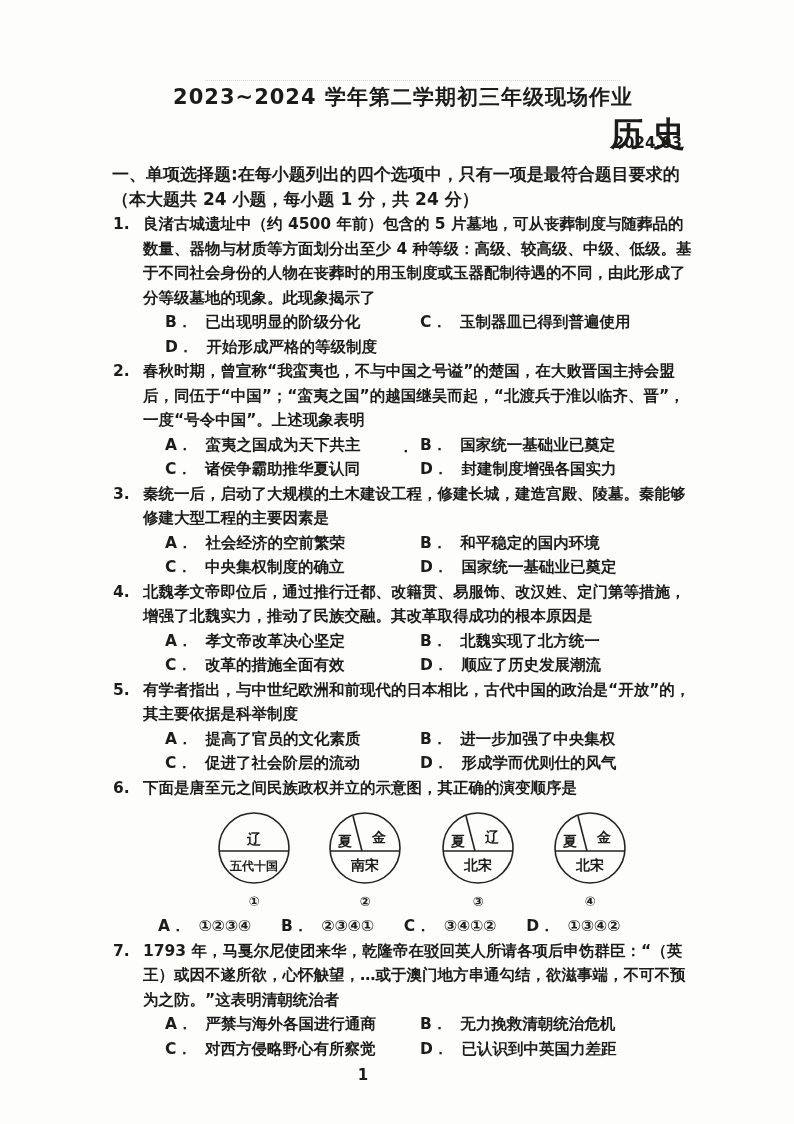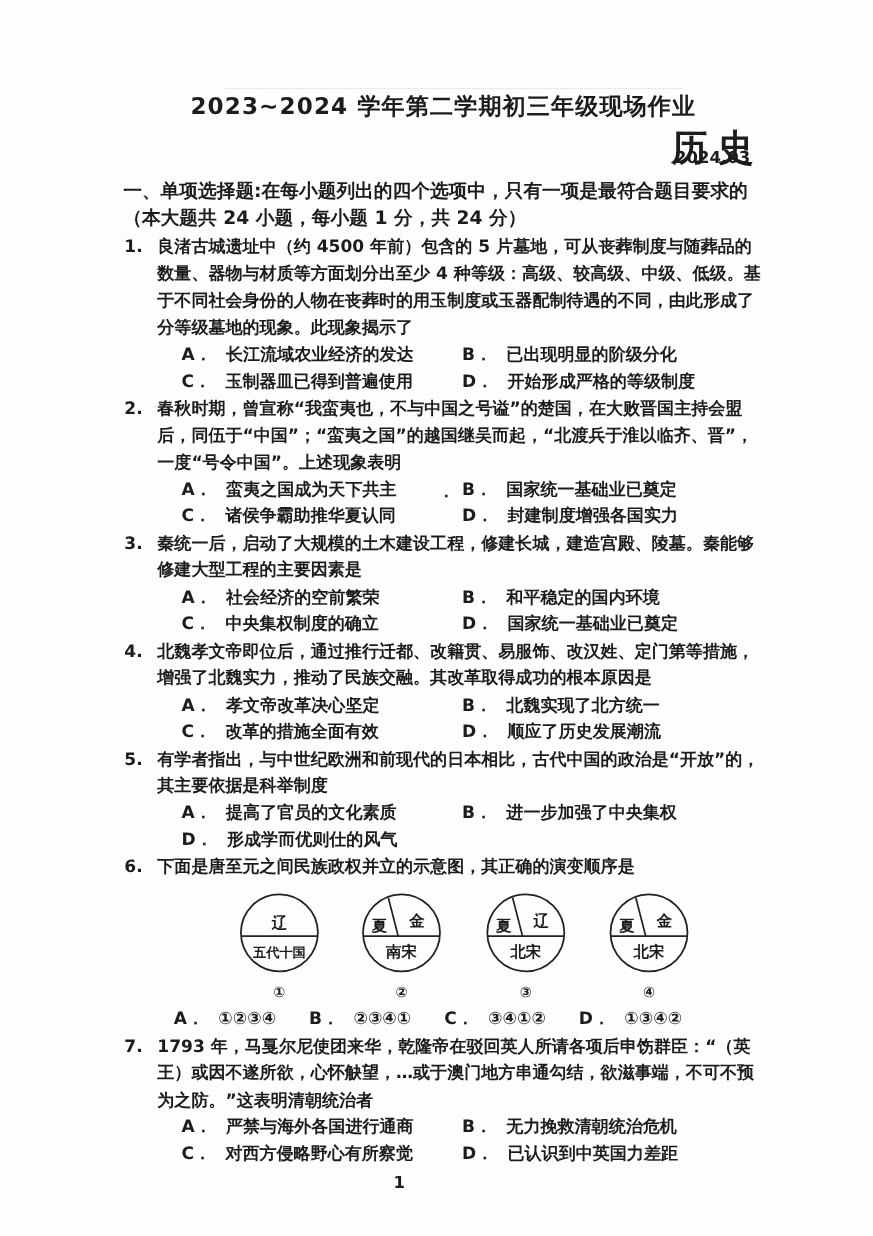--- a/index.html
+++ b/index.html
@@ -88,21 +88,20 @@
   </div>
 
   <p class="section-instruction">一、单项选择题:在每小题列出的四个选项中，只有一项是最符合题目要求的（本大题共 24 小题，每小题 1 分，共 24 分）</p>
 
   <div class="question">
     <p class="stem">
       <span class="qnum">1.</span>
       <span>良渚古城遗址中（约 4500 年前）包含的 5 片墓地，可从丧葬制度与随葬品的数量、器物与材质等方面划分出至少 4 种等级：高级、较高级、中级、低级。基于不同社会身份的人物在丧葬时的用玉制度或玉器配制待遇的不同，由此形成了分等级墓地的现象。此现象揭示了</span>
     </p>
     <div class="options">
-      <p class="option"><span class="opt-label">A．</span><span>长江流域农业经济的发达</span></p>
       <p class="option"><span class="opt-label">B．</span><span>已出现明显的阶级分化</span></p>
       <p class="option"><span class="opt-label">C．</span><span>玉制器皿已得到普遍使用</span></p>
       <p class="option"><span class="opt-label">D．</span><span>开始形成严格的等级制度</span></p>
     </div>
   </div>
 
   <div class="question">
     <p class="stem">
       <span class="qnum">2.</span>
       <span>春秋时期，曾宣称“我蛮夷也，不与中国之号谥”的楚国，在大败晋国主持会盟后，同伍于“中国”；“蛮夷之国”的越国继吴而起，“北渡兵于淮以临齐、晋”，一度“号令中国”。上述现象表明</span>
@@ -143,20 +142,21 @@
   </div>
 
   <div class="question">
     <p class="stem">
       <span class="qnum">5.</span>
       <span>有学者指出，与中世纪欧洲和前现代的日本相比，古代中国的政治是“开放”的，其主要依据是科举制度</span>
     </p>
     <div class="options">
       <p class="option"><span class="opt-label">A．</span><span>提高了官员的文化素质</span></p>
       <p class="option"><span class="opt-label">B．</span><span>进一步加强了中央集权</span></p>
+      <p class="option"><span class="opt-label">C．</span><span>促进了社会阶层的流动</span></p>
       <p class="option"><span class="opt-label">D．</span><span>形成学而优则仕的风气</span></p>
     </div>
   </div>
 
   <div class="question">
     <p class="stem">
       <span class="qnum">6.</span>
       <span>下面是唐至元之间民族政权并立的示意图，其正确的演变顺序是</span>
     </p>
     <div class="diagram-wrap">

